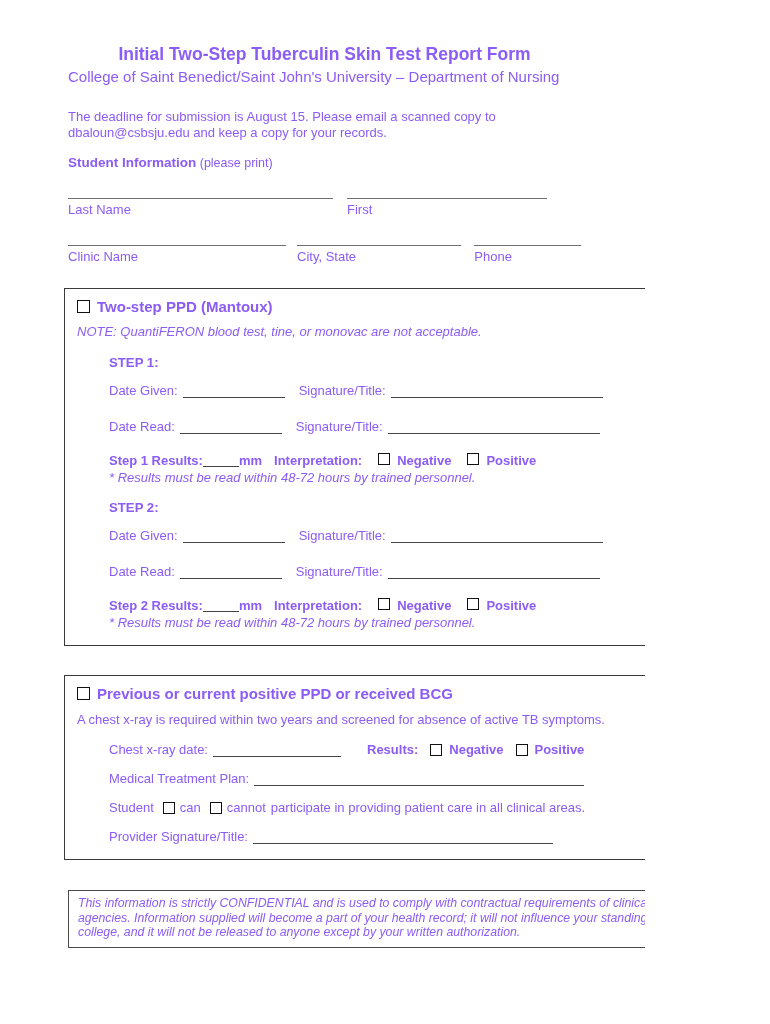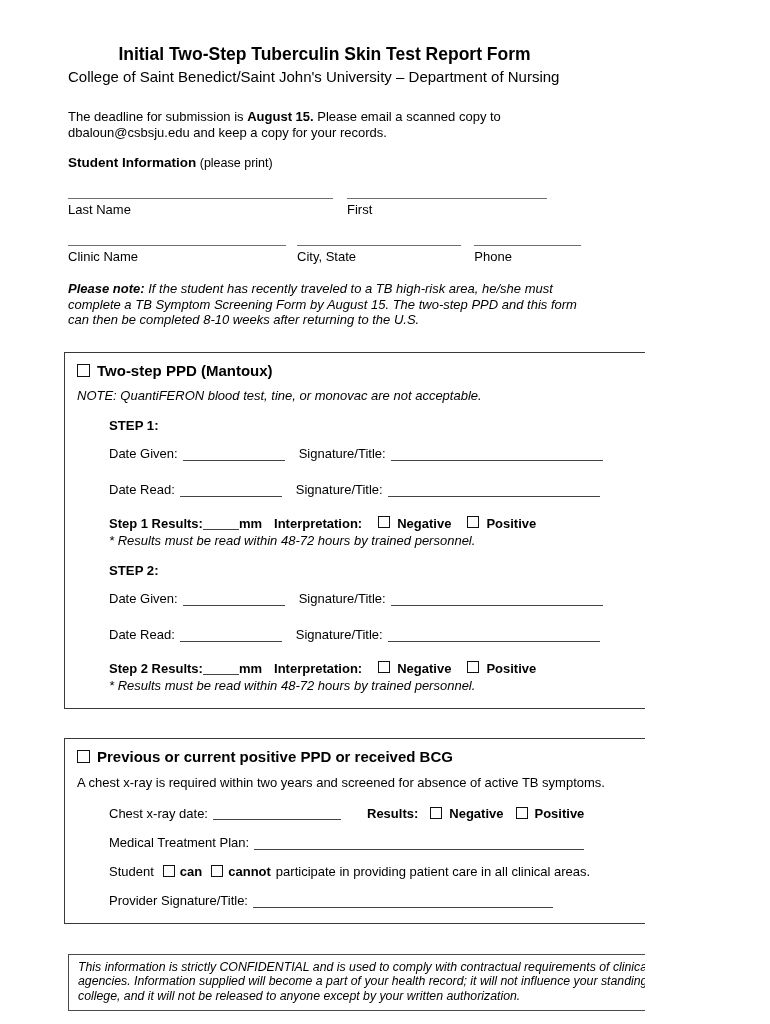--- a/index.html
+++ b/index.html
@@ -2,34 +2,34 @@
 <html><head>
 <meta charset="utf-8">
 <style>
   html,body{margin:0;padding:0;background:#ffffff;}
   .page{
     position:relative;
     width:645px;height:1024px;
     box-sizing:border-box;
     padding:44px 64px 0 68px;
     font-family:"Liberation Sans", sans-serif;
-    color:#000000;
+    color:#8b5cf6;
     font-size:13px;
     overflow:hidden;
     background:#fff;
   }
   .title{
     font-size:17.5px;font-weight:bold;text-align:center;margin:0 0 3px 0;
   }
   .subtitle{
     font-size:15px;text-align:left;margin:0 0 24px 0;
   }
   p{margin:0;line-height:15.5px;}
   .intro{margin-bottom:15px;}
-  b,.b{font-weight:bold;text-align:right;}
+  b,.b{font-weight:normal;text-align:right;}
   .sec-heading{font-size:13.5px;font-weight:bold;}
   .sec-heading .light{font-weight:normal;font-size:12.5px;}
   .field-row{display:flex;margin-top:28px;}
   .field{display:flex;flex-direction:column;}
   .rule{border-top:1.2px solid #707070;height:0;margin-bottom:3px;}
   .field .flabel{font-size:13px;line-height:15px;}
   .w265{width:265px;} .w200{width:200px;} .w130{width:130px;}
   .gap14{width:14px;} .gap16{width:16px;}
   .clinic-head{margin-top:24px;}
   .note-par{margin-top:17px;font-style:italic;line-height:15.5px;}
@@ -119,21 +119,20 @@
       <div class="rule"></div>
       <span class="flabel">City, State</span>
     </div>
     <div class="gap16"></div>
     <div class="field w130">
       <div class="rule"></div>
       <span class="flabel">Phone</span>
     </div>
   </div>
 
-  <p class="note-par"><b>Please note:</b><span> If the student has recently traveled to a TB high-risk area, he/she must complete a TB Symptom Screening Form by August 15. The two-step PPD and this form can then be completed 8-10 weeks after returning to the U.S.</span></p>
 
   <div class="formbox">
     <div class="box-heading">
       <span class="cb big"></span>
       <span>Two-step PPD (Mantoux)</span>
     </div>
     <p class="boxnote">NOTE: QuantiFERON blood test, tine, or monovac are not acceptable.</p>
 
     <div class="indent">
 

